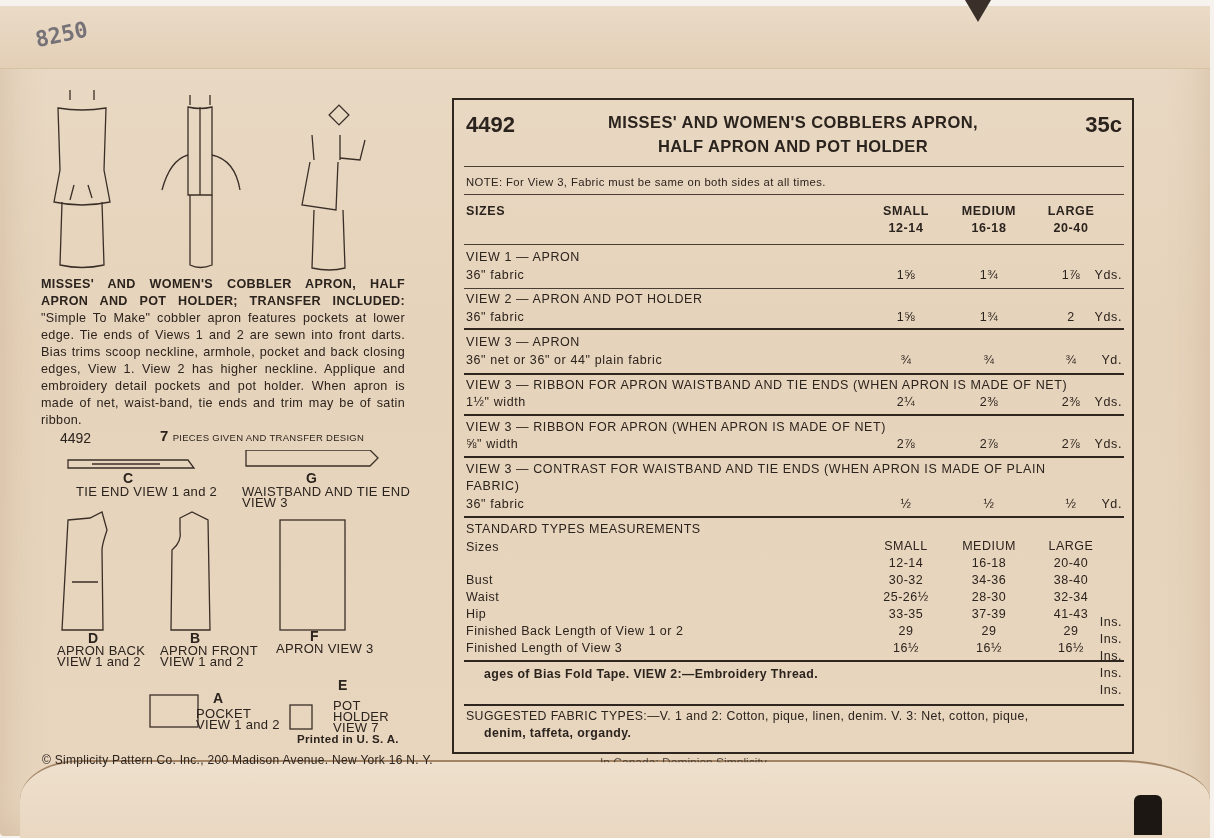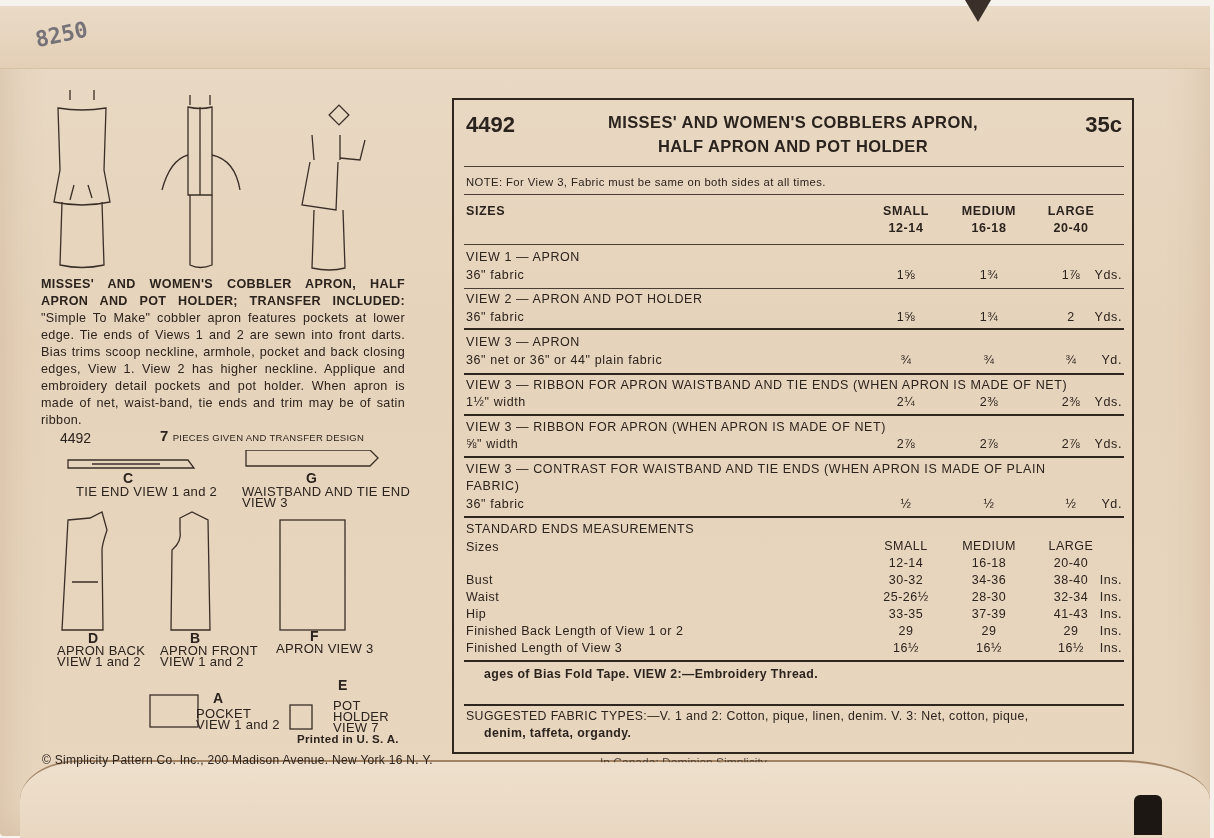--- a/index.html
+++ b/index.html
@@ -31,21 +31,21 @@
   .note{position:absolute;left:12px;top:76px;font-size:11.3px;letter-spacing:0.4px;}
   .row{position:absolute;left:12px;right:10px;font-size:12.5px;letter-spacing:0.6px;}
   .row .title{position:absolute;left:0;top:0;white-space:nowrap;}
   .row .sub{position:absolute;left:0;white-space:nowrap;}
   .row .v{position:absolute;text-align:center;width:70px;}
   .row .u{position:absolute;right:0;}
   .sizes-hdr{font-weight:bold;}
   .measure{position:absolute;left:12px;right:10px;font-size:12.5px;letter-spacing:0.5px;}
   .measure .lbl{position:absolute;left:0;white-space:nowrap;}
   .measure .v{position:absolute;width:70px;text-align:center;}
-  .measure .u{position:absolute;right:0;}
+  .measure .u{position:absolute;right:0;margin-top:42px;}
   .para{position:absolute;left:12px;right:10px;font-size:12.3px;line-height:17px;letter-spacing:0.4px;}
   .para .indent{padding-left:18px;display:block;font-weight:bold;}
 </style>
 </head>
 <body>
 
 <div class="envelope"></div>
 <div class="top-fold"></div>
 <div class="notch"></div>
 <div class="stamp">8250</div>
@@ -179,21 +179,21 @@
     <span class="sub" style="top:17px">FABRIC)</span>
     <span class="sub" style="top:35px">36" fabric</span>
     <span class="v" style="left:405px;top:35px">½</span>
     <span class="v" style="left:488px;top:35px">½</span>
     <span class="v" style="left:570px;top:35px">½</span>
     <span class="u" style="top:35px">Yd.</span>
   </div>
   <div class="hline thick" style="top:416px"></div>
 
   <div class="measure" style="top:422px;height:130px">
-    <span class="lbl" style="top:0">STANDARD ENDS MEASUREMENTS</span>
+    <span class="lbl" style="top:0">STANDARD TYPES MEASUREMENTS</span>
     <span class="lbl" style="top:18px">Sizes</span>
     <span class="v" style="left:405px;top:17px">SMALL</span>
     <span class="v" style="left:488px;top:17px">MEDIUM</span>
     <span class="v" style="left:570px;top:17px">LARGE</span>
     <span class="v" style="left:405px;top:34px">12-14</span>
     <span class="v" style="left:488px;top:34px">16-18</span>
     <span class="v" style="left:570px;top:34px">20-40</span>
 
     <span class="lbl" style="top:51px">Bust</span>
     <span class="v" style="left:405px;top:51px">30-32</span>

